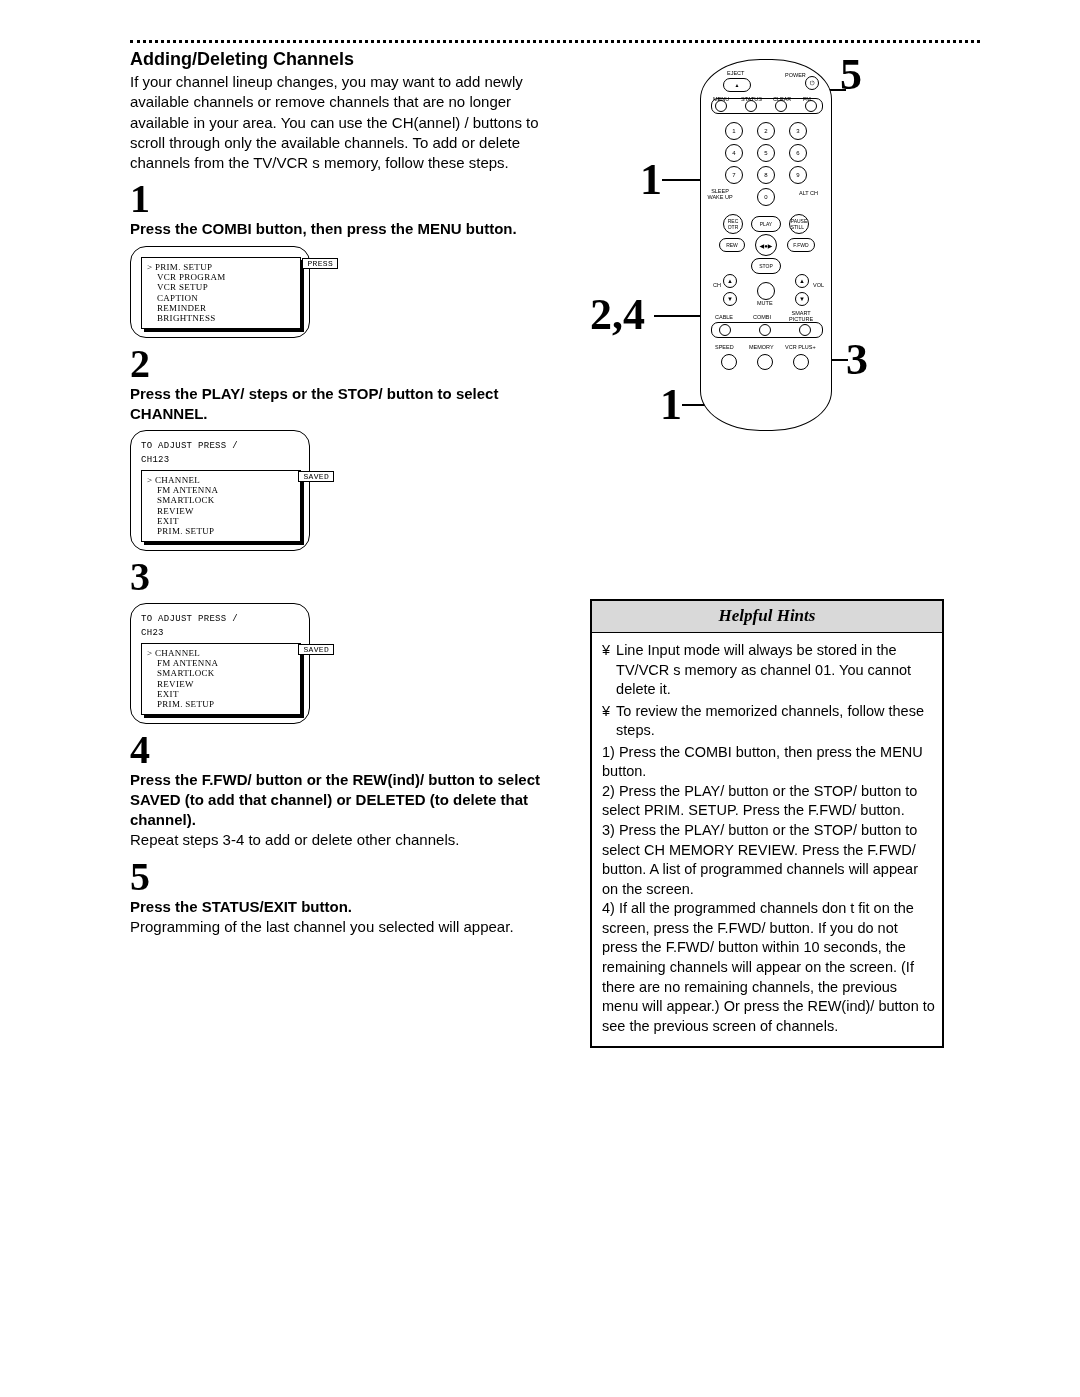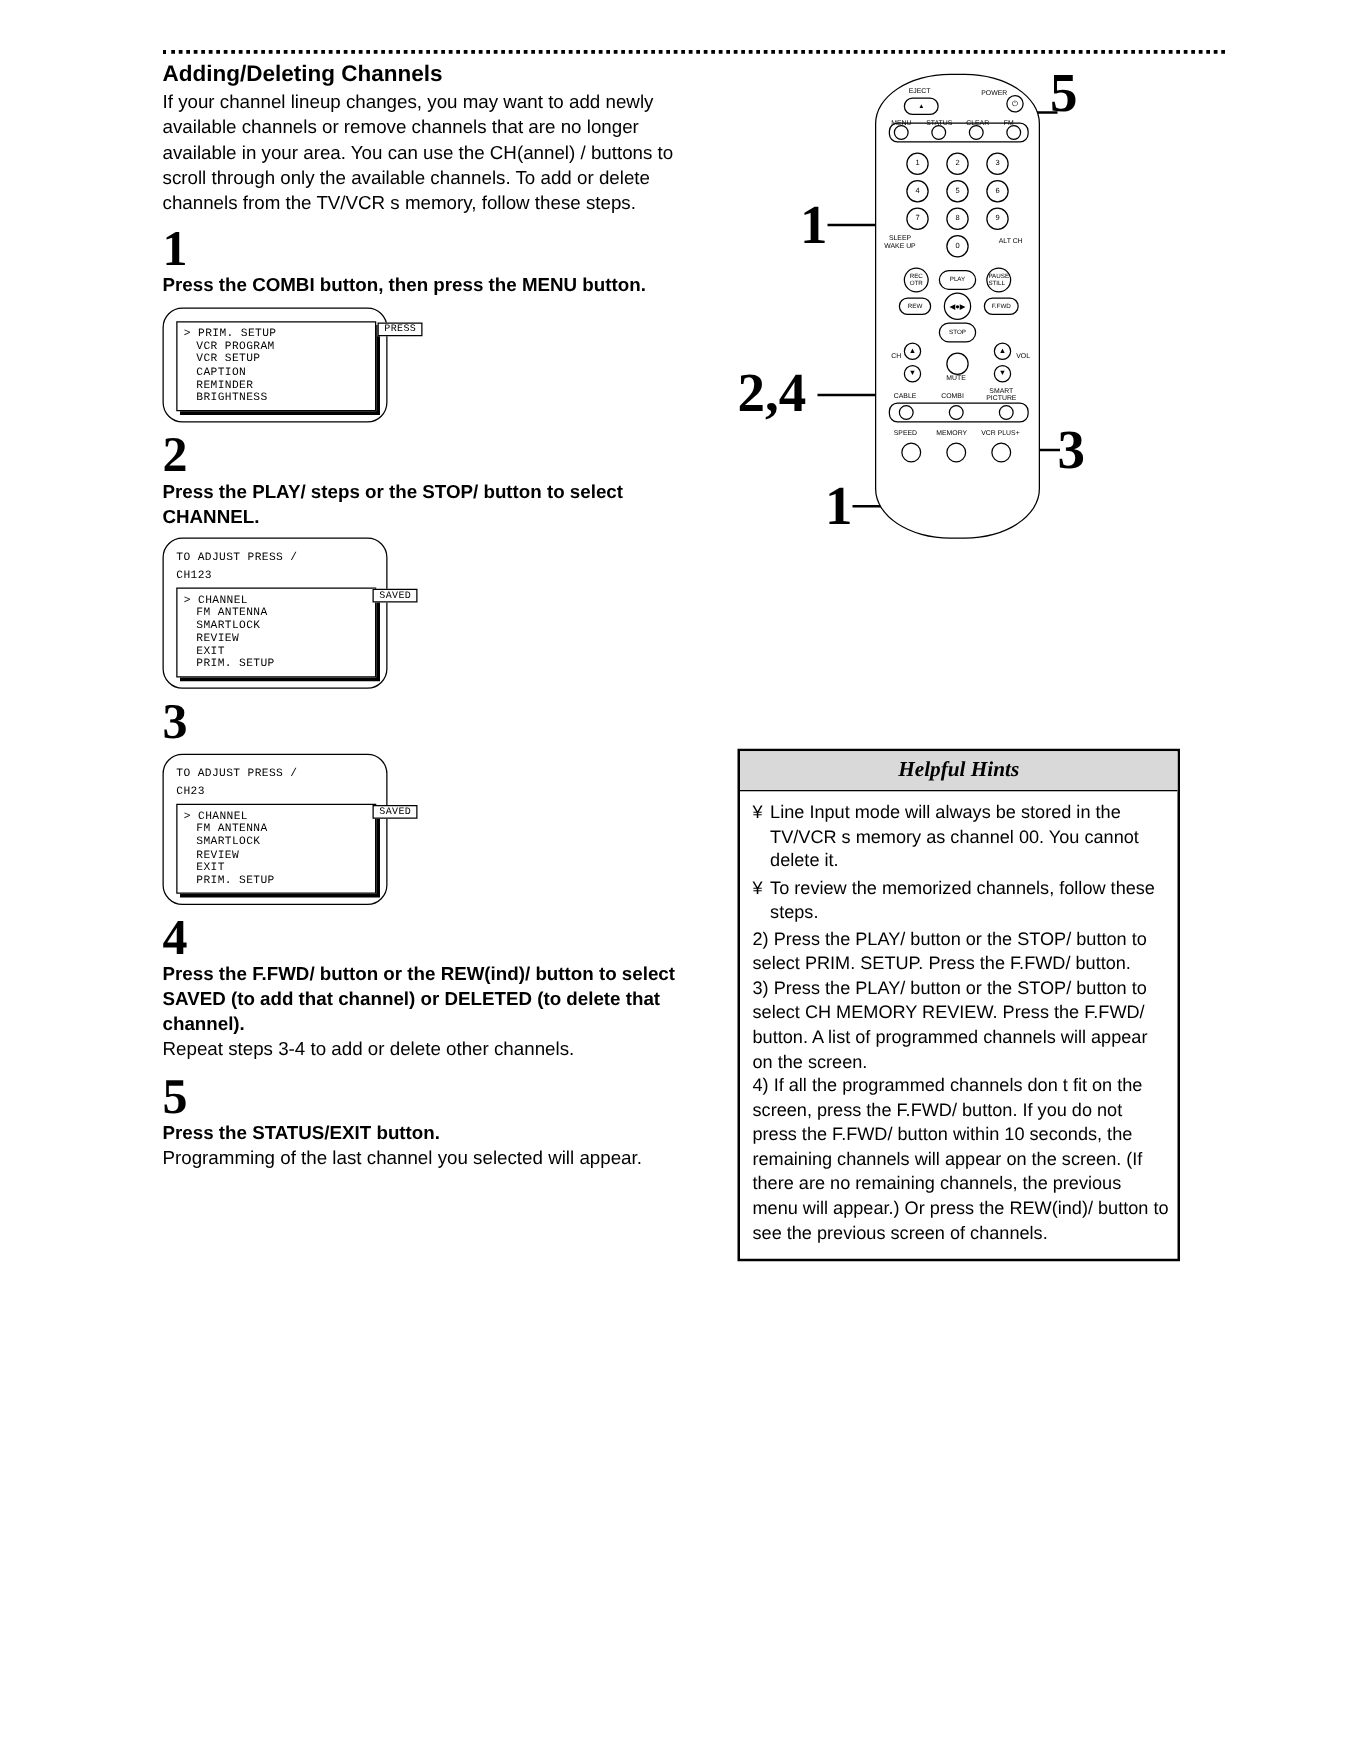--- a/index.html
+++ b/index.html
@@ -72,21 +72,21 @@
     line-height: 1.15;
     letter-spacing: 0.3px;
   }
   .screen .inner {
     border: 1.5px solid #000;
     box-shadow: 3px 3px 0 #000;
     padding: 4px 5px;
     background: #fff;
     position: relative;
   }
-  .screen .line { white-space: nowrap; }
+  .screen .line { white-space: nowrap; font-family: Liberation Serif, serif; }
   .screen .caret::before { content: "> "; }
   .screen .badge {
     position: absolute;
     right: -38px;
     top: 0px;
     border: 1px solid #000;
     padding: 0 4px;
     font-size: 8px;
     background:#fff;
   }
@@ -323,26 +323,27 @@
           <div class="rbtn" style="left:56px;top:294px;width:14px;height:14px"></div>
           <div class="rbtn" style="left:92px;top:294px;width:14px;height:14px"></div>
         </div>
       </div>
 
       <div class="hints">
         <div class="hints-title">Helpful Hints</div>
         <div class="hints-body">
           <div class="bullet">
               <span class="yb">¥</span>
-              <span>Line Input mode will always be stored in the TV/VCR s memory as channel 00. You cannot delete it.</span>
+              <span>Line Input mode will always be stored in the TV/VCR s memory as channel 01. You cannot delete it.</span>
             </div>
           <div class="bullet">
               <span class="yb">¥</span>
               <span>To review the memorized channels, follow these steps.</span>
             </div>
+          <div>1) Press the COMBI button, then press the MENU button.</div>
           <div>2) Press the PLAY/ button or the STOP/ button to select PRIM. SETUP. Press the F.FWD/ button.</div>
           <div>3) Press the PLAY/ button or the STOP/ button to select CH MEMORY REVIEW. Press the F.FWD/ button. A list of programmed channels will appear on the screen.</div>
           <div>4) If all the programmed channels don t fit on the screen, press the F.FWD/ button. If you do not press the F.FWD/ button within 10 seconds, the remaining channels will appear on the screen. (If there are no remaining channels, the previous menu will appear.) Or press the REW(ind)/ button to see the previous screen of channels.</div>
         </div>
       </div>
     </div>
   </div>
 </div>
 
 </body></html>

